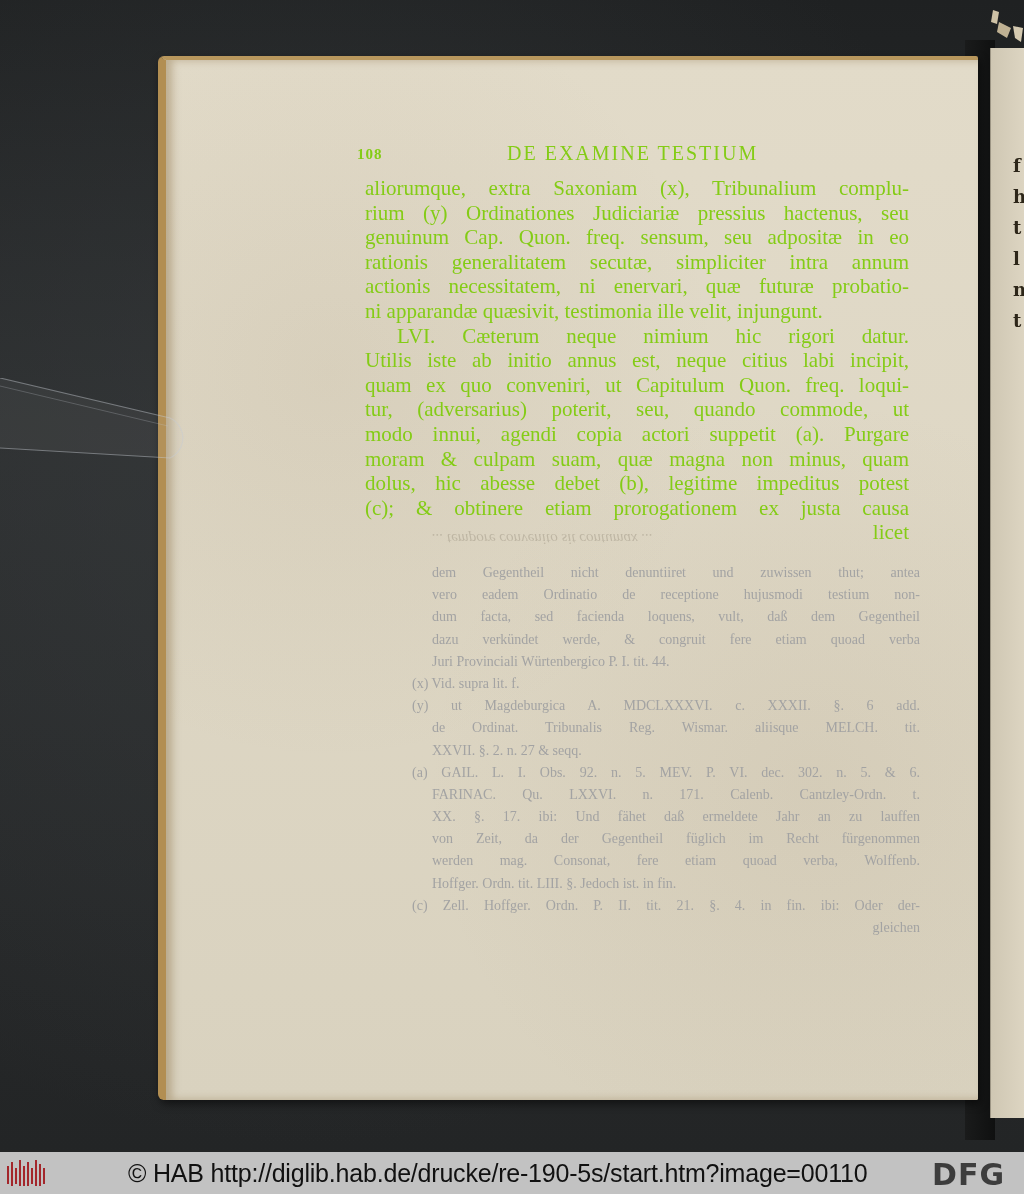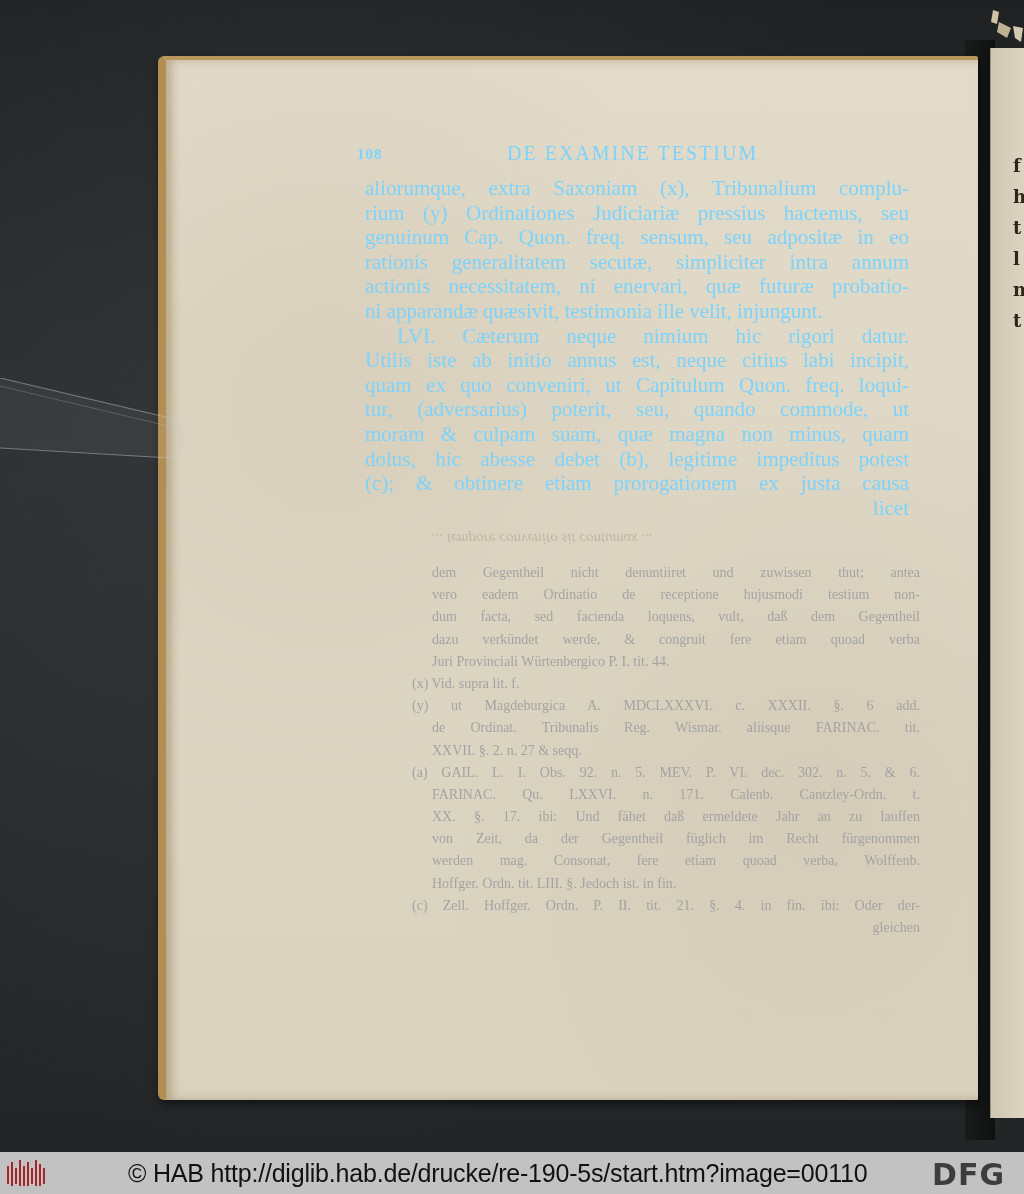--- a/index.html
+++ b/index.html
@@ -43,21 +43,21 @@
   .torn-scraps {
     position: absolute; left: 985px; top: 8px; width: 40px; height: 40px;
   }
   .ribbon {
     position: absolute; left: 0; top: 378px; width: 200px; height: 82px;
     pointer-events: none;
   }
 
   .text-block {
     position: absolute; left: 357px; top: 142px; width: 560px;
-    color: #7dd3fc;
+    color: #84cc16;
   }
   .header-line {
     position: relative; height: 26px; font-size: 20px; letter-spacing: 1px;
   }
   .page-number {
     position: absolute; left: 0; top: 4px; font-size: 15px; font-weight: bold;
   }
   .running-head {
     position: absolute; left: 150px; top: 0; font-size: 20px; letter-spacing: 2px;
   }
@@ -138,20 +138,21 @@
     <span class="body-line">aliorumque, extra Saxoniam (x), Tribunalium complu-</span>
     <span class="body-line">rium (y) Ordinationes Judiciariæ pressius hactenus, seu</span>
     <span class="body-line">genuinum Cap. Quon. freq. sensum, seu adpositæ in eo</span>
     <span class="body-line">rationis generalitatem secutæ, simpliciter intra annum</span>
     <span class="body-line">actionis necessitatem, ni enervari, quæ futuræ probatio-</span>
     <span class="body-line last">ni apparandæ quæsivit, testimonia ille velit, injungunt.</span>
     <span class="body-line para-indent">LVI. Cæterum neque nimium hic rigori datur.</span>
     <span class="body-line">Utilis iste ab initio annus est, neque citius labi incipit,</span>
     <span class="body-line">quam ex quo conveniri, ut Capitulum Quon. freq. loqui-</span>
     <span class="body-line">tur, (adversarius) poterit, seu, quando commode, ut</span>
+    <span class="body-line">modo innui, agendi copia actori suppetit (a). Purgare</span>
     <span class="body-line">moram &amp; culpam suam, quæ magna non minus, quam</span>
     <span class="body-line">dolus, hic abesse debet (b), legitime impeditus potest</span>
     <span class="body-line">(c); &amp; obtinere etiam prorogationem ex justa causa</span>
     <span class="body-line right">licet</span>
   </div>
 </div>
 
 <div class="bleed">... tempore convenito sit contumax ...</div>
 
 <div class="footnotes">
@@ -162,21 +163,21 @@
     <span class="fn-line">dazu verkündet werde, &amp; congruit fere etiam quoad verba</span>
     <span class="fn-line last">Juri Provinciali Würtenbergico P. I. tit. 44.</span>
   </div>
 
   <div>
     <span class="fn-line last"><span>(x)</span> <span class="italic">Vid. supra lit. f.</span></span>
   </div>
 
   <div>
     <span class="fn-line"><span>(y)</span> <span>ut Magdeburgica A. MDCLXXXVI. c. XXXII. §. 6 add.</span></span>
-    <span class="fn-line fn-cont">de Ordinat. Tribunalis Reg. Wismar. aliisque FARINAC. tit.</span>
+    <span class="fn-line fn-cont">de Ordinat. Tribunalis Reg. Wismar. aliisque MELCH. tit.</span>
     <span class="fn-line last fn-cont">XXVII. §. 2. n. 27 &amp; seqq.</span>
   </div>
 
   <div>
     <span class="fn-line"><span>(a)</span> <span>GAIL. L. I. Obs. 92. n. 5. MEV. P. VI. dec. 302. n. 5. &amp; 6.</span></span>
     <span class="fn-line fn-cont">FARINAC. Qu. LXXVI. n. 171. Calenb. Cantzley-Ordn. t.</span>
     <span class="fn-line fn-cont">XX. §. 17. ibi: Und fähet daß ermeldete Jahr an zu lauffen</span>
     <span class="fn-line fn-cont">von Zeit, da der Gegentheil füglich im Recht fürgenommen</span>
     <span class="fn-line fn-cont">werden mag. Consonat, fere etiam quoad verba, Wolffenb.</span>
     <span class="fn-line last fn-cont">Hoffger. Ordn. tit. LIII. §. Jedoch ist. in fin.</span>

